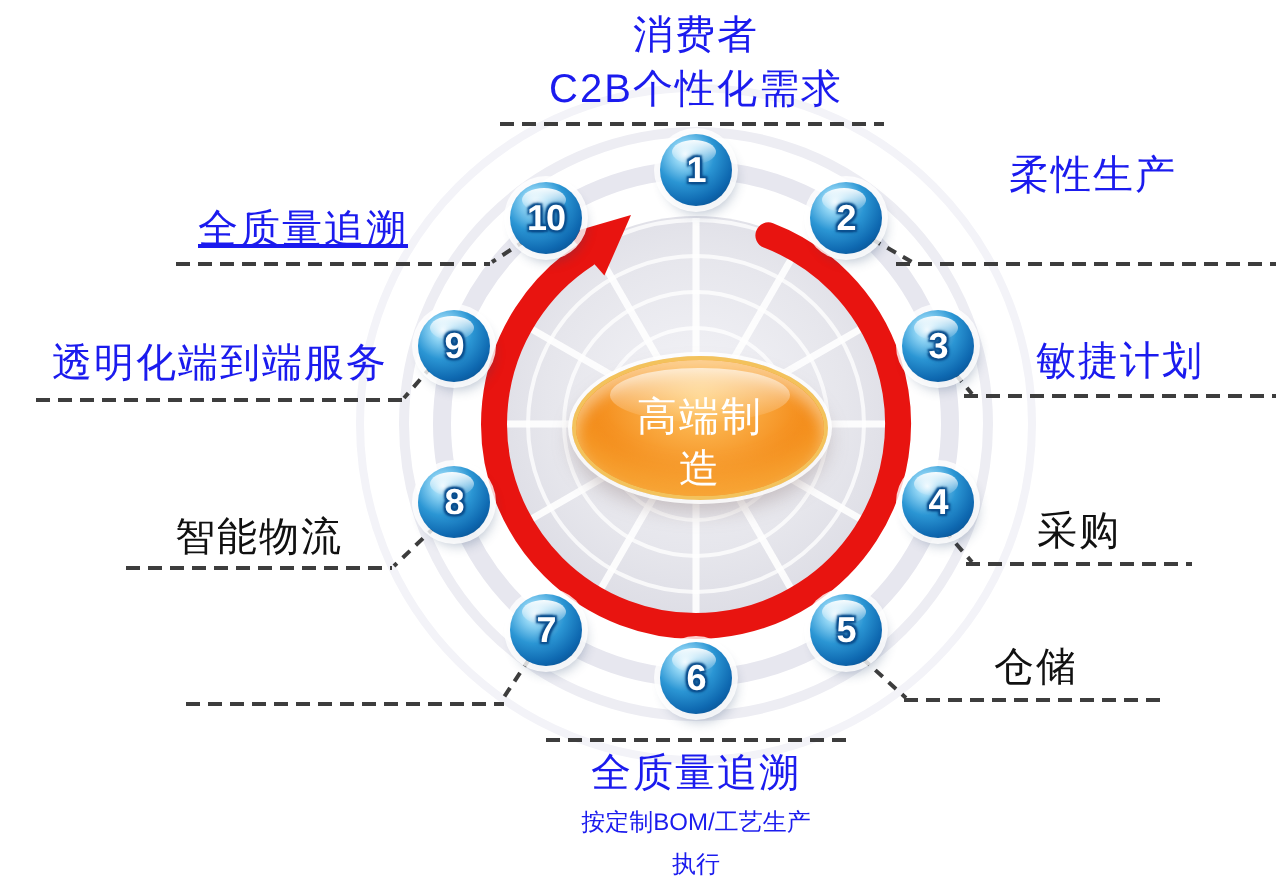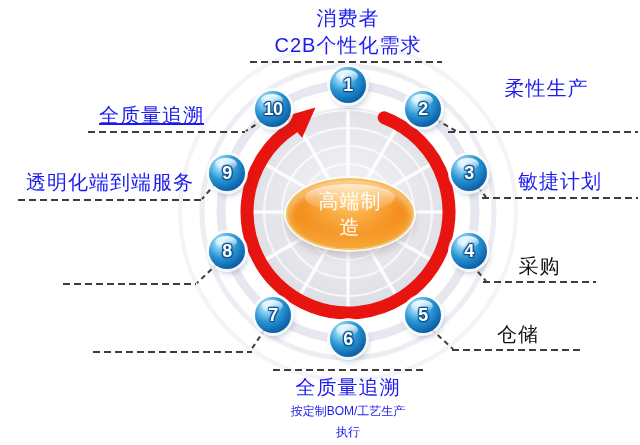--- a/index.html
+++ b/index.html
@@ -42,21 +42,21 @@
                 -1px 1px 1px #0a4e8e,0 0 3px #0a4e8e;}
 
   
   .center-ellipse{position:absolute;left:286px;top:178px;width:124px;height:68px;
     border-radius:50%;
     background:radial-gradient(ellipse at 50% 28%, #ffc866 0%, #f9a63c 34%,
                var(--orange) 70%, #e86e06 100%);
     border:2px solid #f3c25c;
     box-shadow:0 0 0 2px rgba(255,255,255,.85), 0 6px 10px rgba(140,120,120,.40),
                inset 0 -8px 14px rgba(255,215,110,.45), inset 0 5px 7px rgba(255,255,255,.45);
-    display:flex;align-items:center;justify-content:center;}
+    display:flex;align-items:flex-end;justify-content:center;}
   .center-ellipse::before{content:"";position:absolute;left:14%;top:6%;width:72%;height:40%;
     border-radius:50%;
     background:linear-gradient(180deg, rgba(255,255,255,.65), rgba(255,255,255,.03));}
   .center-ellipse span{position:relative;width:68px;color:#ffffff;font-size:20px;
     letter-spacing:1px;line-height:26px;text-align:center;word-break:break-all;}
 
   
   .lbl{position:absolute;text-align:center;font-size:20px;letter-spacing:1px;
        line-height:27px;white-space:nowrap;}
   .lbl .ln{display:block;}
@@ -189,20 +189,23 @@
     <span class="ln">仓储</span>
   </div>
 
   <div class="lbl blue" style="left:238px;top:374px;width:220px;">
     <span class="ln">全质量追溯</span>
     <span class="ln small">按定制BOM/工艺生产</span>
     <span class="ln small">执行</span>
   </div>
 
 
+  <div class="lbl black" style="left:63px;top:256px;width:133px;">
+    <span class="ln">智能物流</span>
+  </div>
 
   <div class="lbl blue" style="left:18px;top:169px;width:184px;">
     <span class="ln">透明化端到端服务</span>
   </div>
 
   <div class="lbl blue" style="left:73px;top:102px;width:157px;text-decoration:underline;">
     <span class="ln">全质量追溯</span>
   </div>
 
 </div>

